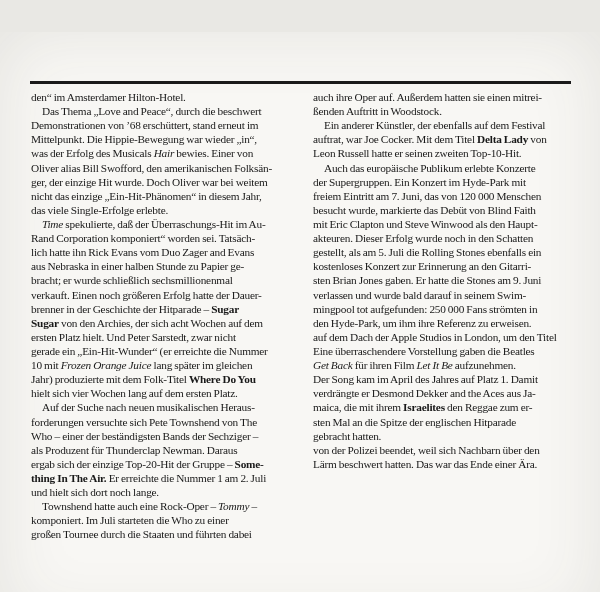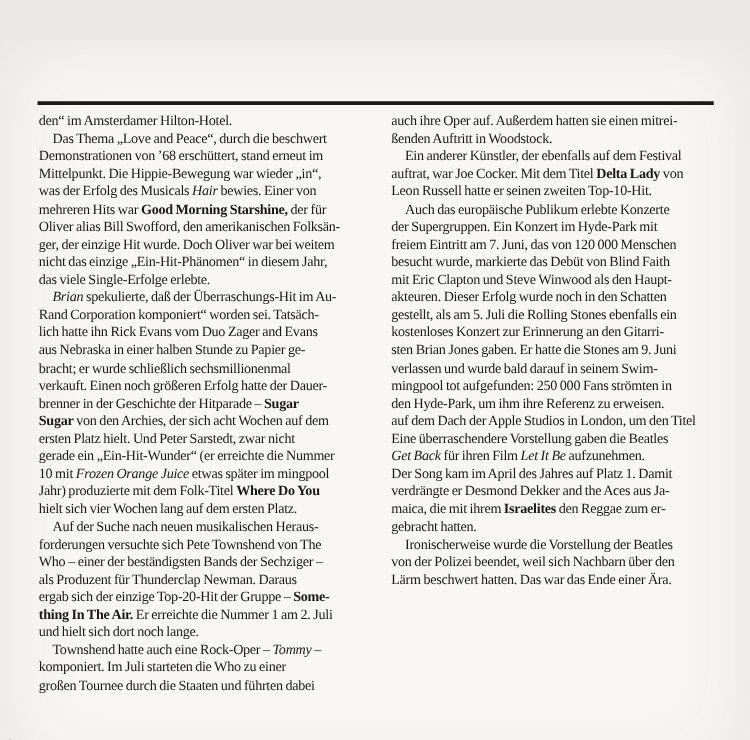--- a/index.html
+++ b/index.html
@@ -53,36 +53,35 @@
 <body>
 
 <div class="page">
   <div class="rule"></div>
   <div class="col col-left" id="col-left">
       <div class="line"><span>den“ im Amsterdamer Hilton-Hotel.</span></div>
       <div class="line ind"><span>Das Thema „Love and Peace“, durch die beschwert</span></div>
       <div class="line"><span>Demonstrationen von ’68 erschüttert, stand erneut im</span></div>
       <div class="line"><span>Mittelpunkt. Die Hippie-Bewegung war wieder „in“,</span></div>
       <div class="line"><span>was der Erfolg des Musicals </span><span class="i">Hair</span><span> bewies. Einer von</span></div>
-      <div class="line"><span>mehreren Hits war </span><span class="b">Good Morning Starshine,</span><span> der für</span></div>
       <div class="line"><span>Oliver alias Bill Swofford, den amerikanischen Folksän-</span></div>
       <div class="line"><span>ger, der einzige Hit wurde. Doch Oliver war bei weitem</span></div>
       <div class="line"><span>nicht das einzige „Ein-Hit-Phänomen“ in diesem Jahr,</span></div>
       <div class="line"><span>das viele Single-Erfolge erlebte.</span></div>
-      <div class="line ind"><span class="i">Brian</span><span> spekulierte, daß der Überraschungs-Hit im Au-</span></div>
+      <div class="line ind"><span class="i">Time</span><span> spekulierte, daß der Überraschungs-Hit im Au-</span></div>
       <div class="line"><span>Rand Corporation komponiert“ worden sei. Tatsäch-</span></div>
       <div class="line"><span>lich hatte ihn Rick Evans vom Duo Zager and Evans</span></div>
       <div class="line"><span>aus Nebraska in einer halben Stunde zu Papier ge-</span></div>
       <div class="line"><span>bracht; er wurde schließlich sechsmillionenmal</span></div>
       <div class="line"><span>verkauft. Einen noch größeren Erfolg hatte der Dauer-</span></div>
       <div class="line"><span>brenner in der Geschichte der Hitparade – </span><span class="b">Sugar</span></div>
       <div class="line"><span class="b">Sugar</span><span> von den Archies, der sich acht Wochen auf dem</span></div>
       <div class="line"><span>ersten Platz hielt. Und Peter Sarstedt, zwar nicht</span></div>
       <div class="line"><span>gerade ein „Ein-Hit-Wunder“ (er erreichte die Nummer</span></div>
-      <div class="line"><span>10 mit </span><span class="i">Frozen Orange Juice</span><span> etwas später im mingpool</span></div>
+      <div class="line"><span>10 mit </span><span class="i">Frozen Orange Juice</span><span> lang später im gleichen</span></div>
       <div class="line"><span>Jahr) produzierte mit dem Folk-Titel </span><span class="b">Where Do You</span></div>
       <div class="line"><span>hielt sich vier Wochen lang auf dem ersten Platz.</span></div>
       <div class="line ind"><span>Auf der Suche nach neuen musikalischen Heraus-</span></div>
       <div class="line"><span>forderungen versuchte sich Pete Townshend von The</span></div>
       <div class="line"><span>Who – einer der beständigsten Bands der Sechziger –</span></div>
       <div class="line"><span>als Produzent für Thunderclap Newman. Daraus</span></div>
       <div class="line"><span>ergab sich der einzige Top-20-Hit der Gruppe – </span><span class="b">Some-</span></div>
       <div class="line"><span class="b">thing In The Air.</span><span> Er erreichte die Nummer 1 am 2. Juli</span></div>
       <div class="line"><span>und hielt sich dort noch lange.</span></div>
       <div class="line ind"><span>Townshend hatte auch eine Rock-Oper – </span><span class="i">Tommy</span><span> –</span></div>
@@ -106,19 +105,19 @@
       <div class="line"><span>sten Brian Jones gaben. Er hatte die Stones am 9. Juni</span></div>
       <div class="line"><span>verlassen und wurde bald darauf in seinem Swim-</span></div>
       <div class="line"><span>mingpool tot aufgefunden: 250 000 Fans strömten in</span></div>
       <div class="line"><span>den Hyde-Park, um ihm ihre Referenz zu erweisen.</span></div>
       <div class="line"><span>auf dem Dach der Apple Studios in London, um den Titel</span></div>
       <div class="line"><span>Eine überraschendere Vorstellung gaben die Beatles</span></div>
       <div class="line"><span class="i">Get Back</span><span> für ihren Film </span><span class="i">Let It Be</span><span> aufzunehmen.</span></div>
       <div class="line"><span>Der Song kam im April des Jahres auf Platz 1. Damit</span></div>
       <div class="line"><span>verdrängte er Desmond Dekker and the Aces aus Ja-</span></div>
       <div class="line"><span>maica, die mit ihrem </span><span class="b">Israelites</span><span> den Reggae zum er-</span></div>
+      <div class="line"><span>sten Mal an die Spitze der englischen Hitparade</span></div>
       <div class="line"><span>gebracht hatten.</span></div>
-      <div class="line ind"><span>Ironischerweise wurde die Vorstellung der Beatles</span></div>
       <div class="line"><span>von der Polizei beendet, weil sich Nachbarn über den</span></div>
       <div class="line"><span>Lärm beschwert hatten. Das war das Ende einer Ära.</span></div>
     </div>
   <div class="pageno">10</div>
 </div>
 
 </body></html>

